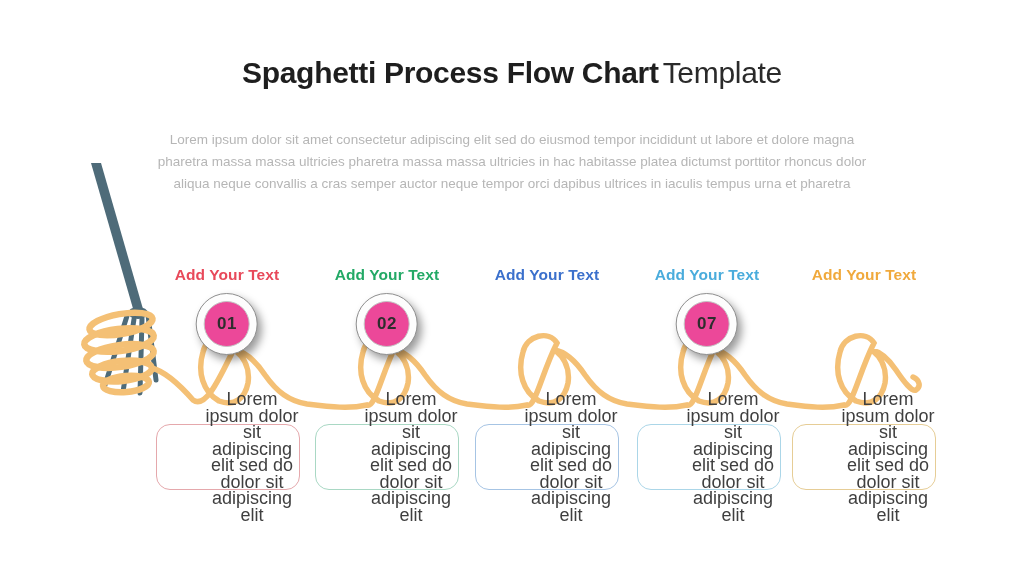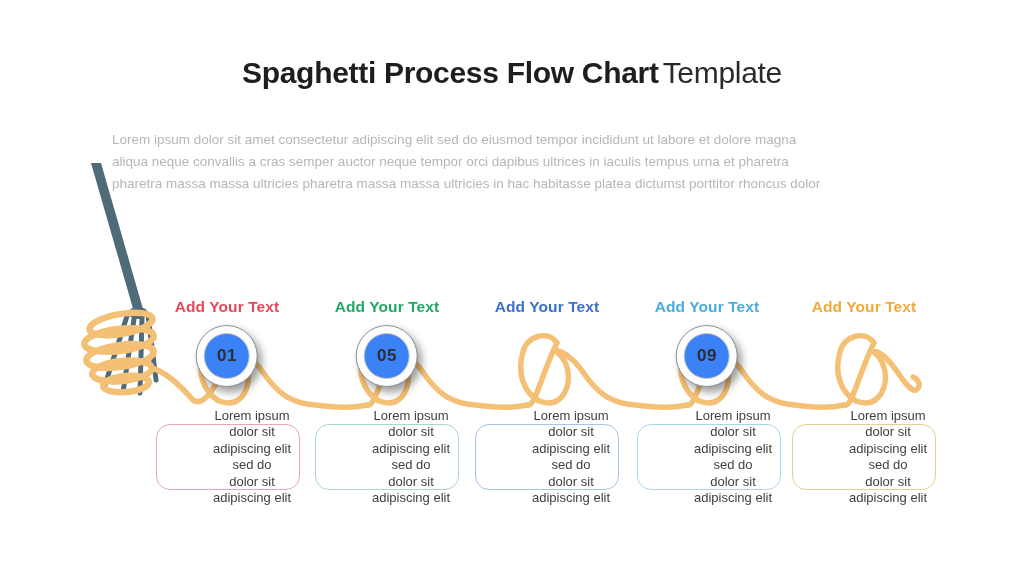--- a/index.html
+++ b/index.html
@@ -7,60 +7,60 @@
     width:1024px;height:576px;position:relative;overflow:hidden;
     background:#ffffff;font-family:"Liberation Sans",sans-serif;
   }
   .title{
     position:absolute;top:56px;left:0;width:1024px;text-align:center;
     font-size:30px;letter-spacing:-0.3px;color:#1e1e1e;white-space:nowrap;
   }
   .title .t-bold{font-weight:700;}
   .title .t-reg{font-weight:400;margin-left:4px;color:#2a2a2a;}
   .intro{
-    position:absolute;top:129px;left:112px;width:800px;text-align:left;
+    position:absolute;top:129px;left:112px;width:800px;text-align:center;
     font-size:13.5px;line-height:22px;color:#b6b6b6;
   }
   .stage-svg{position:absolute;left:0;top:0;z-index:1;}
-  .step{position:absolute;z-index:2;transform:translateX(-50%);text-align:center;margin-top:32px;}
+  .step{position:absolute;z-index:2;transform:translateX(-50%);text-align:center;}
   .step-label{
     font-size:15.5px;font-weight:800;letter-spacing:0.1px;white-space:nowrap;
     margin-bottom:9px;
   }
   .circle{
     width:62px;height:62px;border-radius:50%;margin:0 auto;
     background:#fdfdfd;border:1.5px solid #8f8f8f;box-sizing:border-box;
     box-shadow:4px 5px 8px rgba(0,0,0,0.40);
     display:flex;align-items:center;justify-content:center;
   }
   .circle-inner{
-    width:46px;height:46px;border-radius:50%;background:#3b82f6;
+    width:46px;height:46px;border-radius:50%;background:#ec4899;
     border:1px solid #c4c4c4;box-sizing:border-box;
     display:flex;align-items:center;justify-content:center;
   }
   .num{font-size:17px;font-weight:700;color:#2e2e2e;letter-spacing:0.5px;}
   .tbox{
     position:absolute;top:424px;width:144px;height:66px;z-index:2;
     background:#ffffff;border:1.4px solid #ccc;border-radius:14px;
     box-sizing:border-box;display:flex;flex-direction:column;
     align-items:center;justify-content:center;
-    font-size:13px;line-height:16.5px;color:#3f3f3f;text-align:center;padding-left:48px;
+    font-size:18px;line-height:16.5px;color:#3f3f3f;text-align:center;padding-left:48px;
   }
 </style>
 </head>
 <body>
 
 <div class="title">
   <span class="t-bold">Spaghetti Process Flow Chart</span><span class="t-reg">Template</span>
 </div>
 
 <div class="intro">
   <div>Lorem ipsum dolor sit amet consectetur adipiscing elit  sed do eiusmod tempor incididunt ut labore et dolore magna</div>
+  <div>pharetra massa massa ultricies pharetra massa massa ultricies in hac habitasse platea dictumst  porttitor rhoncus dolor</div>
   <div>aliqua neque convallis a cras semper auctor neque tempor orci dapibus ultrices in iaculis tempus urna et pharetra</div>
-  <div>pharetra massa massa ultricies pharetra massa massa ultricies in hac habitasse platea dictumst  porttitor rhoncus dolor</div>
 </div>
 
 <svg class="stage-svg" width="1024" height="576" viewBox="0 0 1024 576">
 
   <polygon points="91,163 101,163 143,309 134,312" fill="#4e6b79"></polygon>
   <ellipse cx="138" cy="313" rx="10" ry="6" fill="#4e6b79"></ellipse>
 
   <g stroke="#4e6b79" stroke-width="5" stroke-linecap="round" fill="none">
     <path d="M 127 316 L 105 385"></path>
     <path d="M 134 319 L 123 392"></path>
@@ -126,32 +126,32 @@
   <div class="circle">
     <div class="circle-inner">
       <span class="num">01</span>
     </div>
   </div>
 </div>
 <div class="step" style="left:387px;top:266px">
   <div class="step-label" style="color: rgb(35, 169, 102);">Add Your Text</div>
   <div class="circle">
     <div class="circle-inner">
-      <span class="num">05</span>
+      <span class="num">02</span>
     </div>
   </div>
 </div>
 <div class="step" style="left:547px;top:266px">
   <div class="step-label" style="color: rgb(59, 112, 204);">Add Your Text</div>
 </div>
 <div class="step" style="left:707px;top:266px">
   <div class="step-label" style="color: rgb(74, 172, 220);">Add Your Text</div>
   <div class="circle">
     <div class="circle-inner">
-      <span class="num">09</span>
+      <span class="num">07</span>
     </div>
   </div>
 </div>
 <div class="step" style="left:864px;top:266px">
   <div class="step-label" style="color: rgb(240, 169, 60);">Add Your Text</div>
 </div>
 
 <div class="tbox" style="left: 156px; border-color: rgb(229, 168, 172);">
   <div>Lorem ipsum dolor sit</div>
   <div>adipiscing elit sed do</div>

